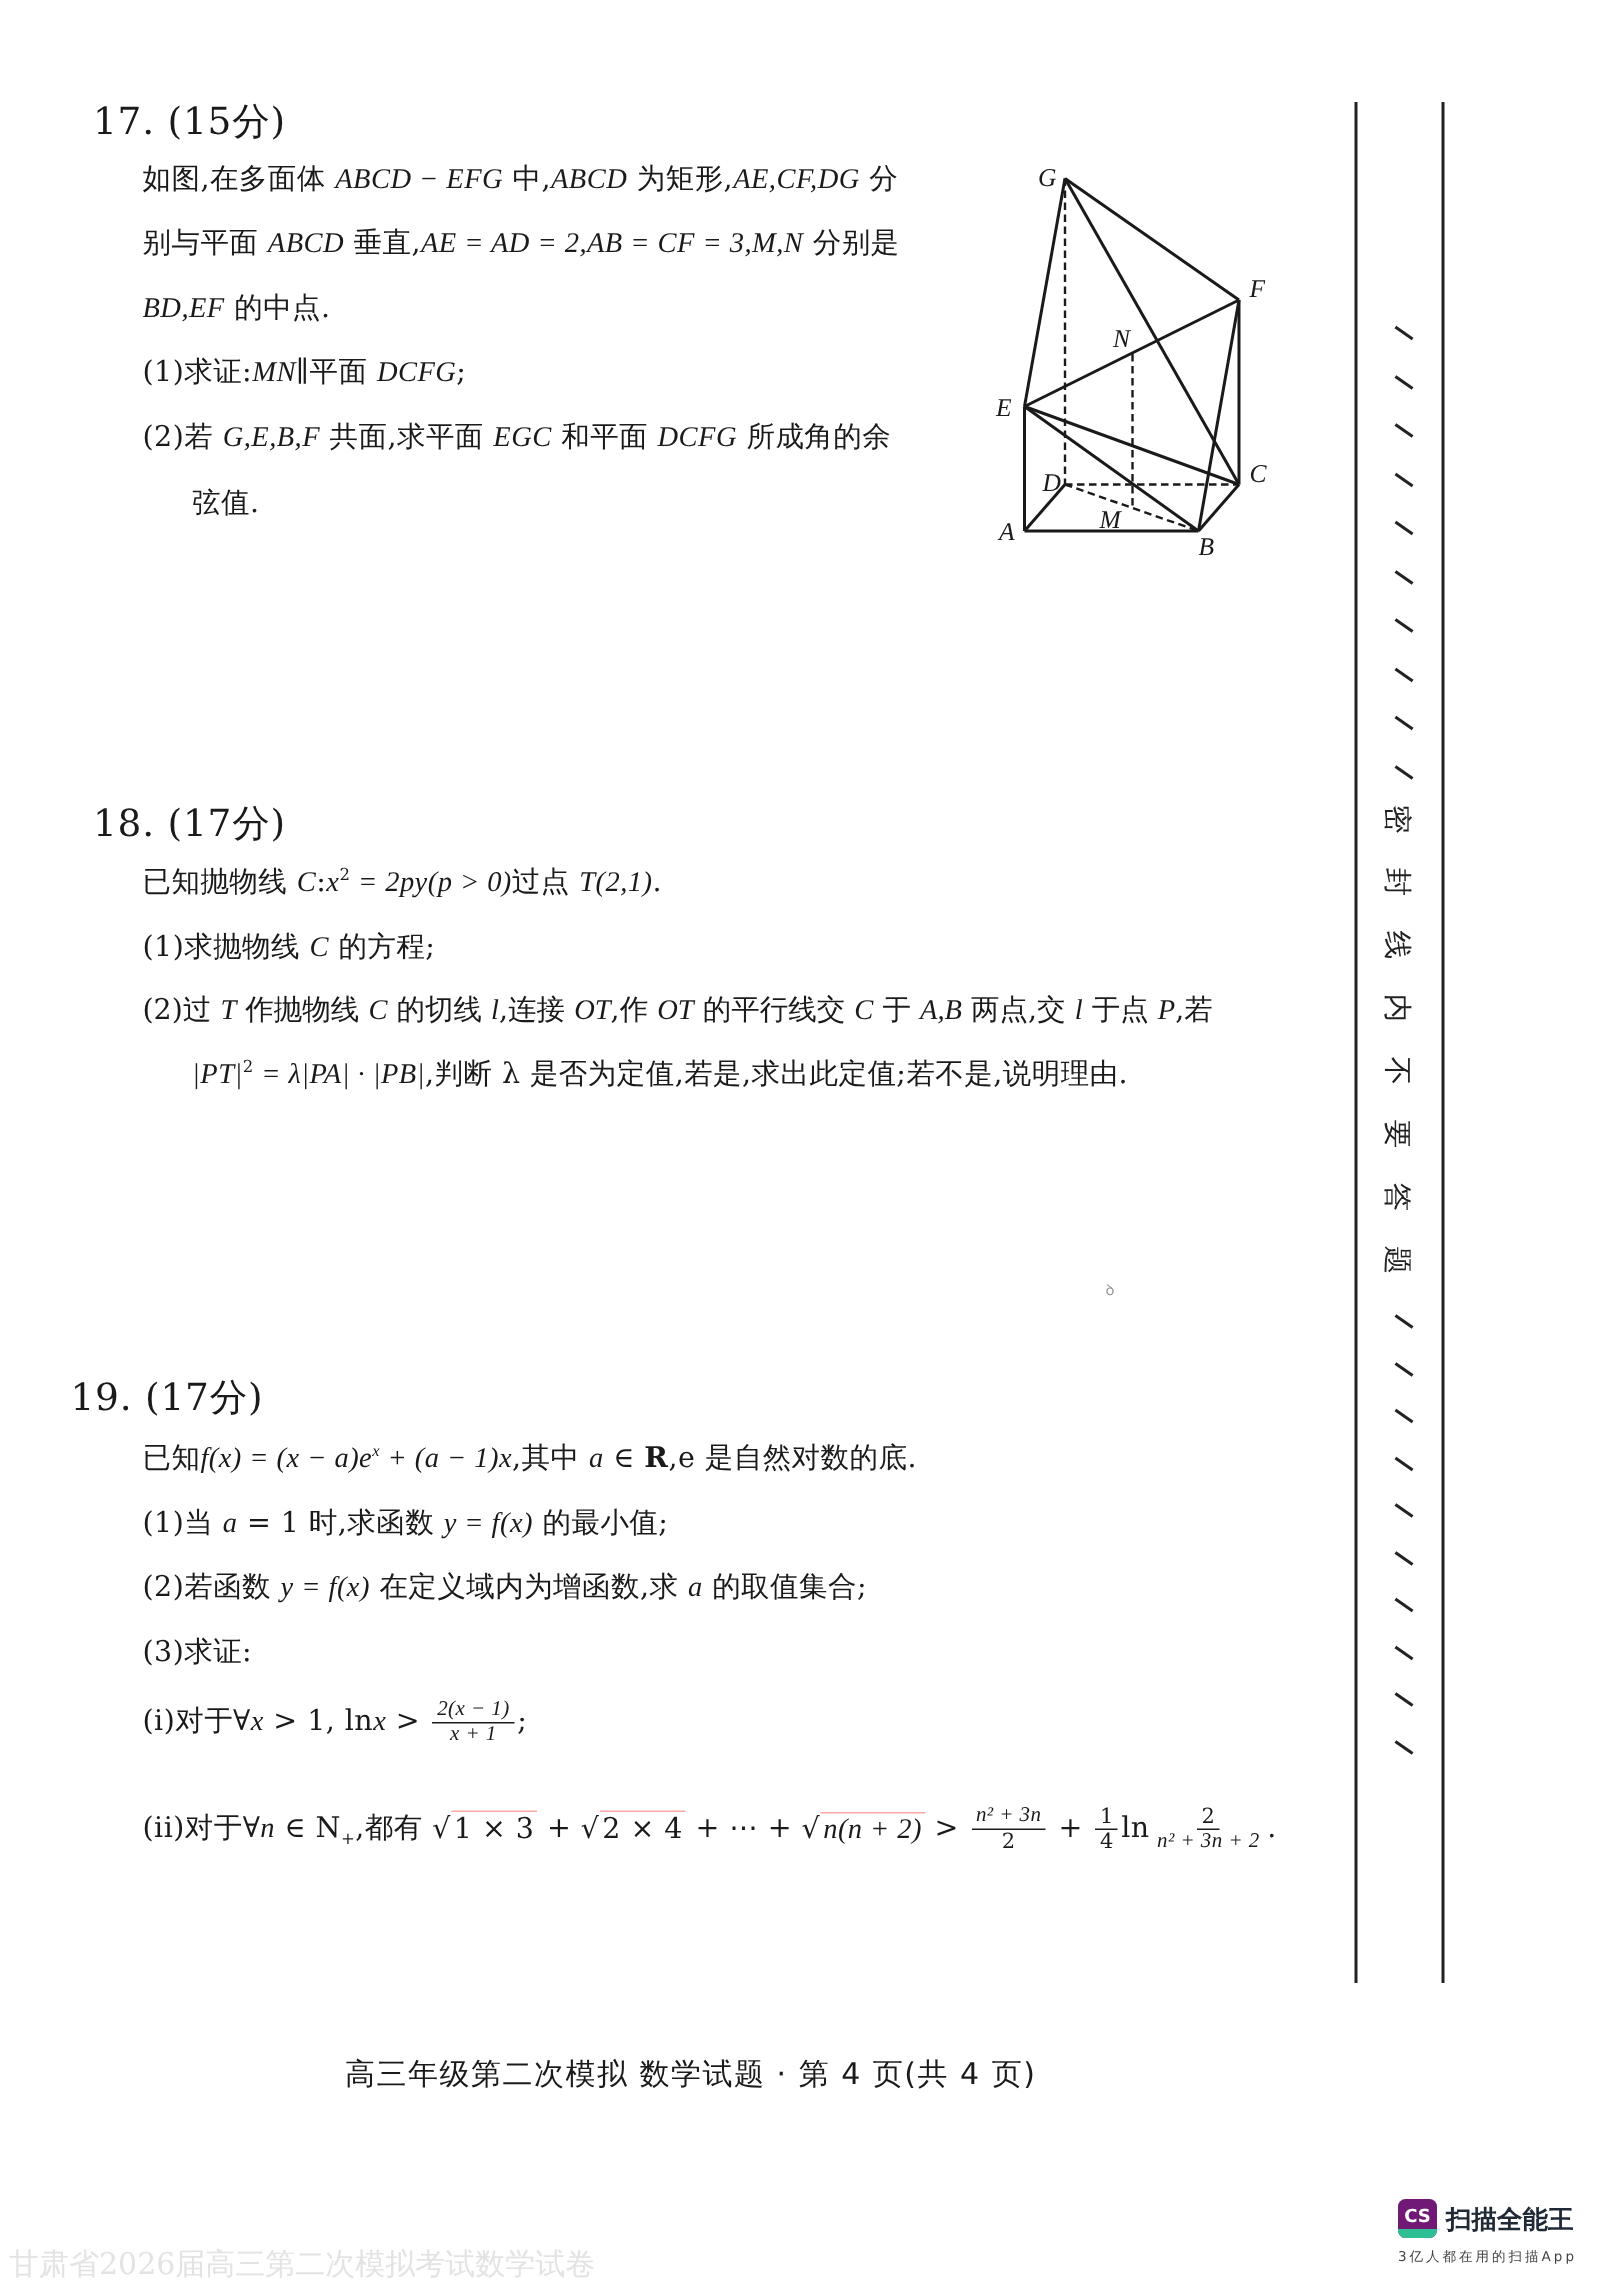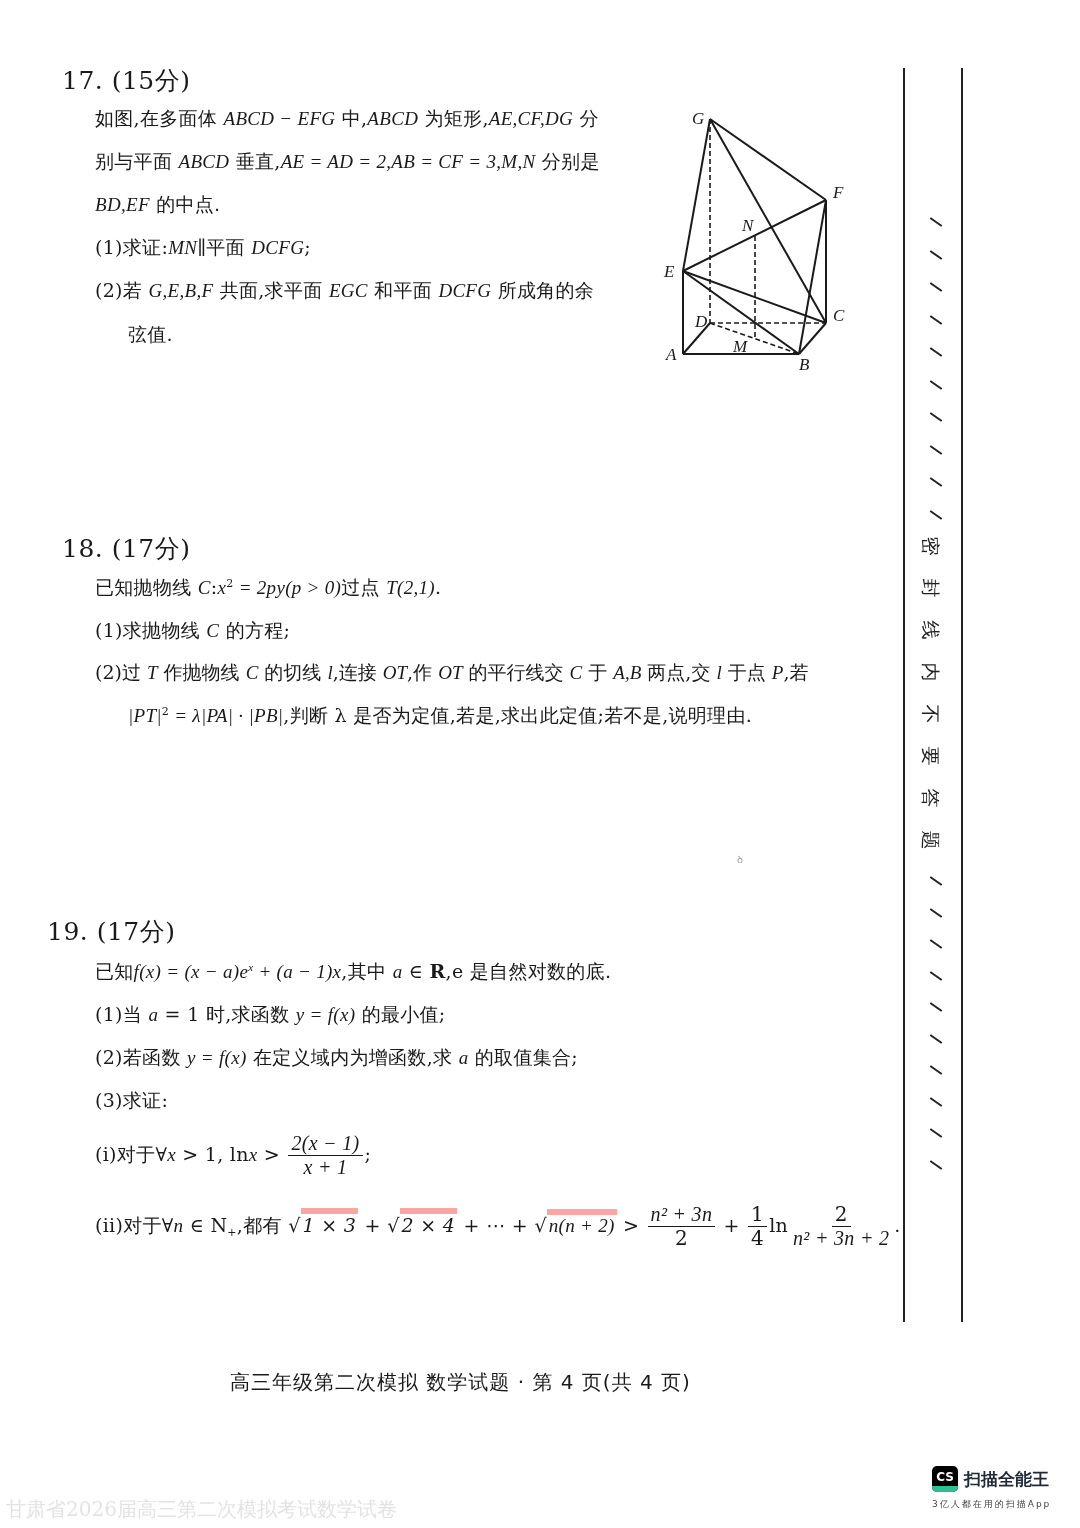--- a/index.html
+++ b/index.html
@@ -7,41 +7,41 @@
     width: 1080px; height: 1528px; position: relative; overflow: hidden;
     font-family: "DejaVu Serif", "Liberation Serif", serif;
     color: #1a1a1a;
   }
   .abs { position: absolute; }
   .q-head { font-size: 25px; letter-spacing: 0.5px; }
   .line { font-size: 19px; white-space: nowrap; letter-spacing: 0.3px; }
   .math { font-style: italic; font-family: "Liberation Serif", "DejaVu Serif", serif; }
   .frac {
     display: inline-flex; flex-direction: column; align-items: center;
-    vertical-align: middle; line-height: 1.15; font-size: 20px; margin: 0 2px;
+    vertical-align: middle; line-height: 1.15; font-size: 14px; margin: 0 2px;
   }
   .frac .num { border-bottom: 1px solid #1a1a1a; padding: 0 3px; }
   .frac .den { padding: 0 3px; }
   .sqrt { display: inline-block; }
-  .sqrt .rad { border-top: 6px solid #fca5a5; padding: 0 2px; font-style: italic; }
+  .sqrt .rad { border-top: 1px solid #fca5a5; padding: 0 2px; }
   sup { font-size: 11px; }
   .seal-line { position: absolute; width: 2px; background: #222; top: 68px; height: 1254px; }
   .slash {
     position: absolute; left: 929px; width: 14px; height: 2px; background: #222;
     transform: rotate(35deg);
   }
   .seal-char {
     position: absolute; left: 920px; width: 22px; height: 22px; font-size: 19px;
     font-family: "DejaVu Sans", sans-serif; transform: rotate(90deg);
     text-align: center; line-height: 22px; color: #222;
   }
   .footer { font-size: 20px; font-family: "DejaVu Sans", sans-serif; letter-spacing: 1px; }
   .watermark { color: #e3e3e3; font-size: 20px; font-family: "DejaVu Serif", serif; }
   .cs-logo {
-    width: 26px; height: 26px; border-radius: 5px; background: #000000;
+    width: 26px; height: 26px; border-radius: 5px; background: #701a75;
     color: #fff; font-size: 12px; font-weight: bold; text-align: center; line-height: 22px;
     font-family: "DejaVu Sans", sans-serif; overflow: hidden; position: relative;
   }
   .cs-logo::after { content: ""; position: absolute; left: 0; right: 0; bottom: 0; height: 6px; background: #2fbf95; }
 </style>
 </head>
 <body>
 
 <div class="abs q-head" style="left:62px; top:64px;">17. (15分)</div>
 

